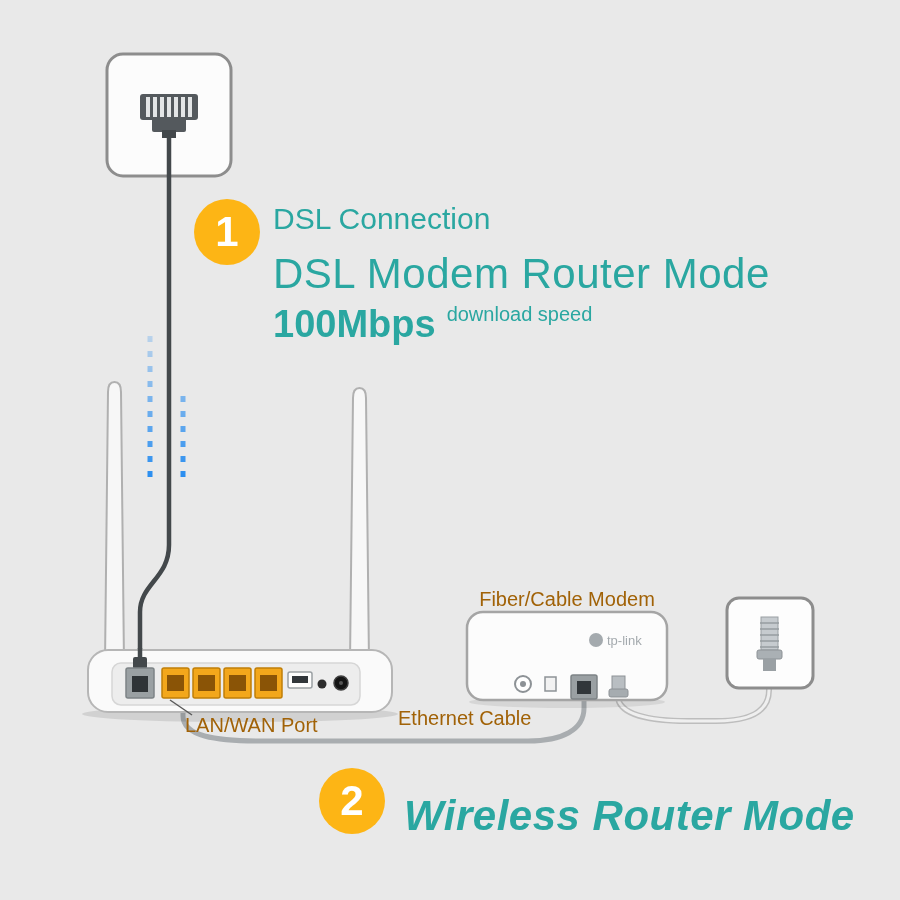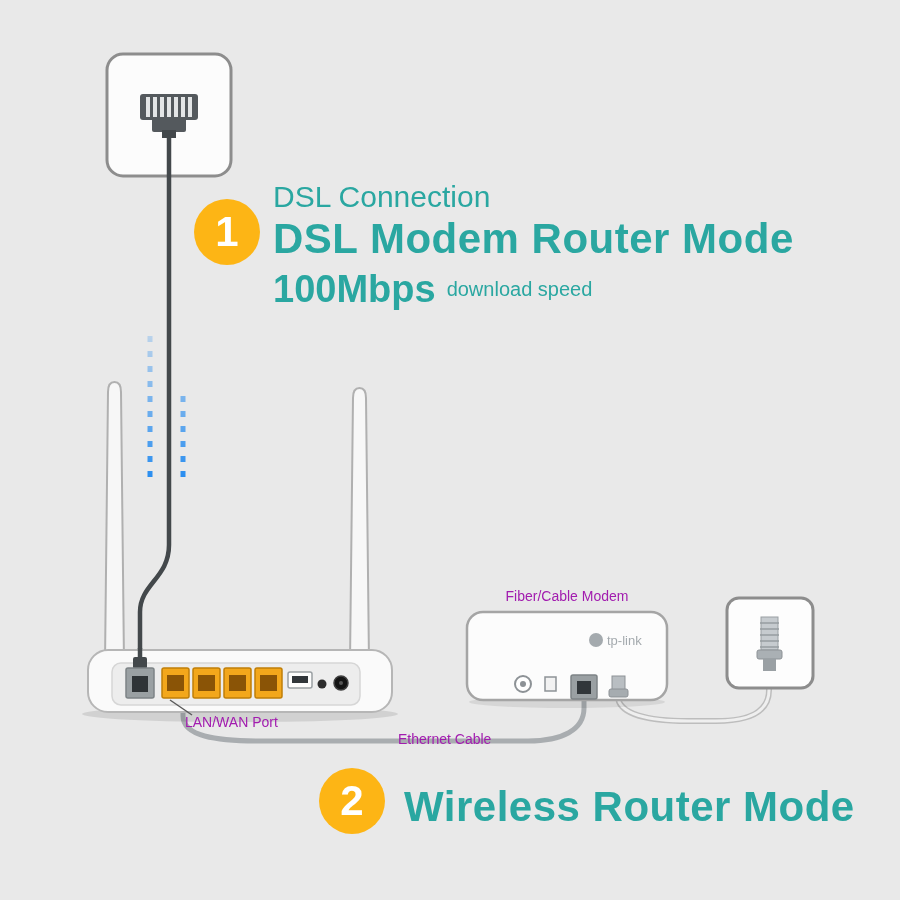--- a/index.html
+++ b/index.html
@@ -17,27 +17,27 @@
   }
   .gfx{position:absolute;left:0;top:0;width:900px;height:900px;}
   .badge{
     position:absolute;width:66px;height:66px;border-radius:50%;
     background:var(--badge-yellow);color:#ffffff;
     font-size:42px;font-weight:700;line-height:1;
     display:flex;align-items:center;justify-content:center;
   }
   .step-text{position:absolute;color:var(--accent-teal);line-height:1.15;}
   .s1-l1{font-size:30px;font-weight:400;}
-  .s1-l2{font-size:42px;font-weight:700;margin-top:0;letter-spacing:.5px;}
-  .s1-l3{margin-top:5px;display:flex;align-items:center;gap:11px;}
+  .s1-l2{font-size:42px;font-weight:400;margin-top:13px;letter-spacing:.5px;}
+  .s1-l3{margin-top:5px;display:flex;align-items:flex-start;gap:11px;}
   .s1-l3 .big{font-size:38px;font-weight:700;}
   .s1-l3 .rest{font-size:20px;font-weight:400;}
   .s2-l1{font-size:31px;font-weight:400;}
-  .s2-l2{font-size:42px;font-weight:700;margin-top:9px;letter-spacing:.5px;}
-  .small-label{position:absolute;font-size:14px;color:#a21caf;}
+  .s2-l2{font-size:42px;font-weight:700;margin-top:18px;letter-spacing:.5px;font-style:italic;}
+  .small-label{position:absolute;font-size:20px;color:#a16207;}
 </style>
 </head>
 <body>
 
 <div class="canvas">
 
   <svg class="gfx" viewBox="0 0 900 900">
     <defs>
       <linearGradient id="dotFade" gradientUnits="userSpaceOnUse" x1="0" y1="330" x2="0" y2="488">
         <stop offset="0" stop-color="#1e88f0" stop-opacity="0.2"></stop>
@@ -152,31 +152,31 @@
           <line x1="760" y1="647" x2="779" y2="647"></line>
         </g>
         <rect x="757" y="650" width="25" height="9" rx="2" fill="#aab0b4" stroke="#8d9296" stroke-width="1"></rect>
         <rect x="763" y="659" width="13" height="12" fill="#9aa0a4"></rect>
       </g>
     </g>
   </svg>
 
   <div class="badge" style="left:194px;top:199px">1</div>
 
-  <div class="step-text" style="left:273px;top:180px">
+  <div class="step-text" style="left:273px;top:202px">
     <div class="s1-l1">DSL Connection</div>
     <div class="s1-l2">DSL Modem Router Mode</div>
     <div class="s1-l3">
       <span class="big">100Mbps</span>
       <span class="rest">download speed</span>
     </div>
   </div>
 
   <div class="small-label" style="left:185px;top:714px">LAN/WAN Port</div>
-  <div class="small-label" style="left:398px;top:731px">Ethernet Cable</div>
+  <div class="small-label" style="left:398px;top:707px">Ethernet Cable</div>
   <div class="small-label" style="left:467px;top:588px;width:200px;text-align:center">Fiber/Cable Modem</div>
 
   <div class="badge" style="left:319px;top:768px">2</div>
 
   <div class="step-text" style="left:404px;top:774px">
     <div class="s2-l2">Wireless Router Mode</div>
   </div>
 
 </div>
 

